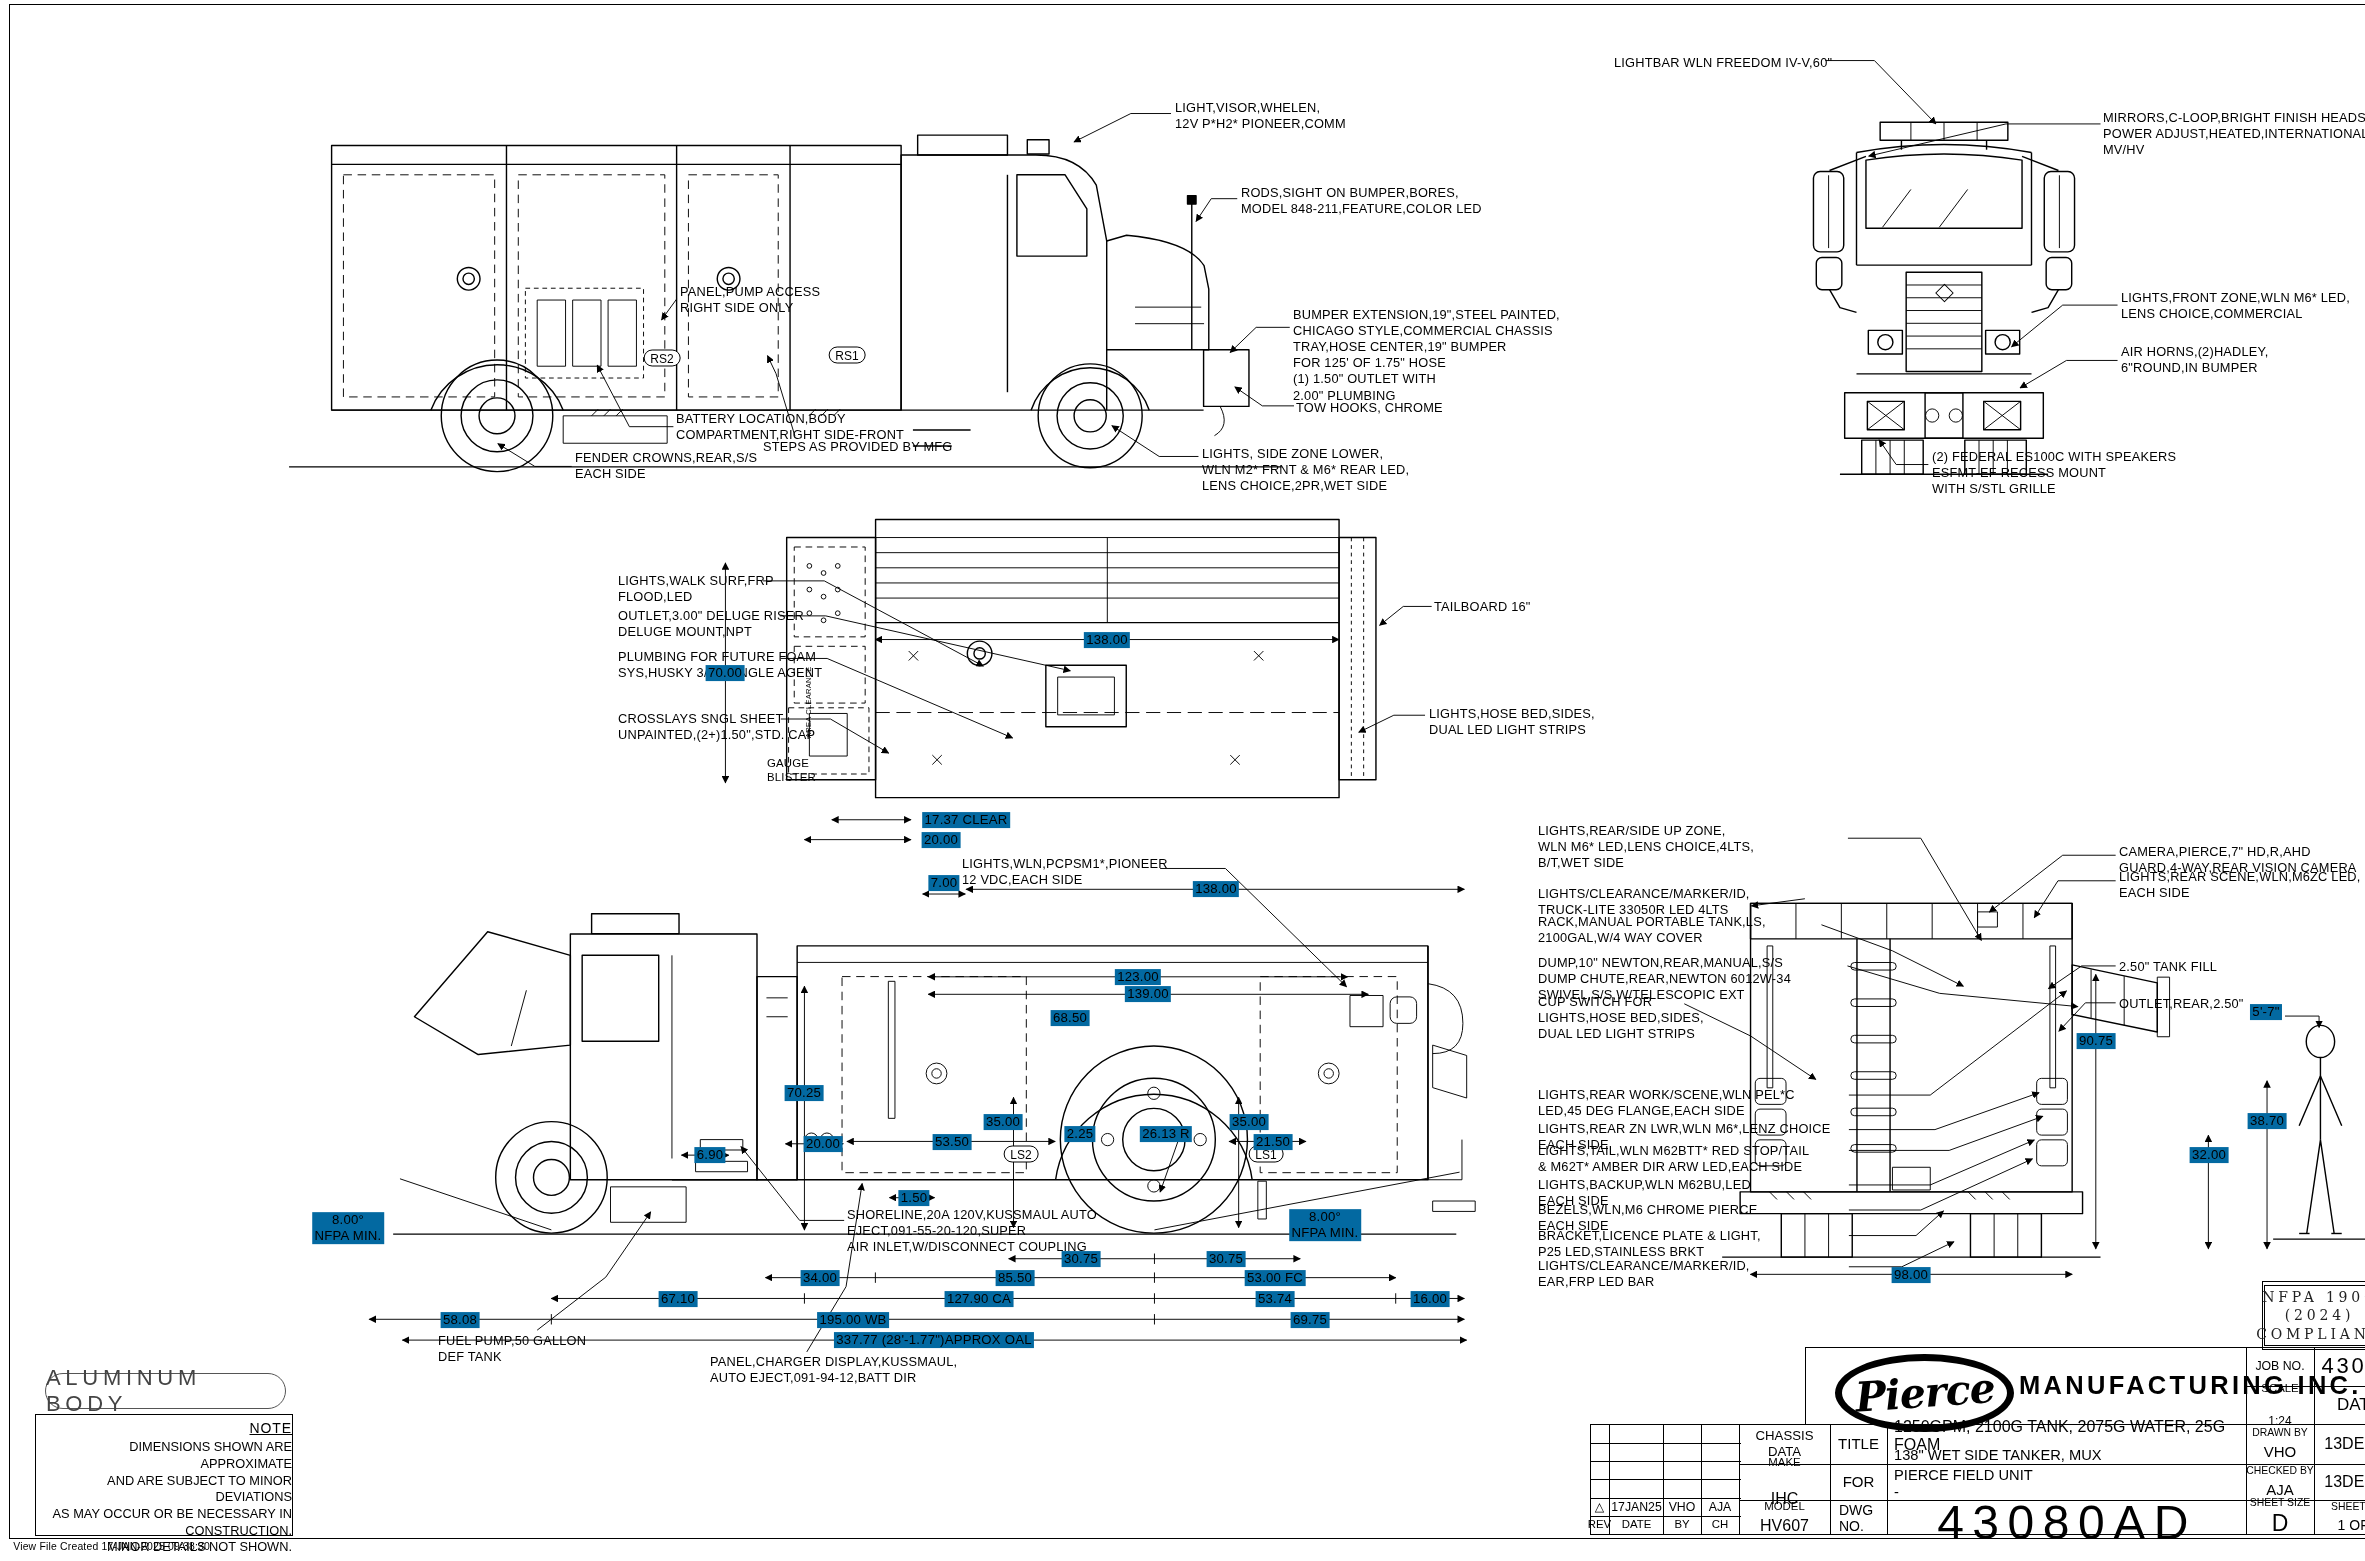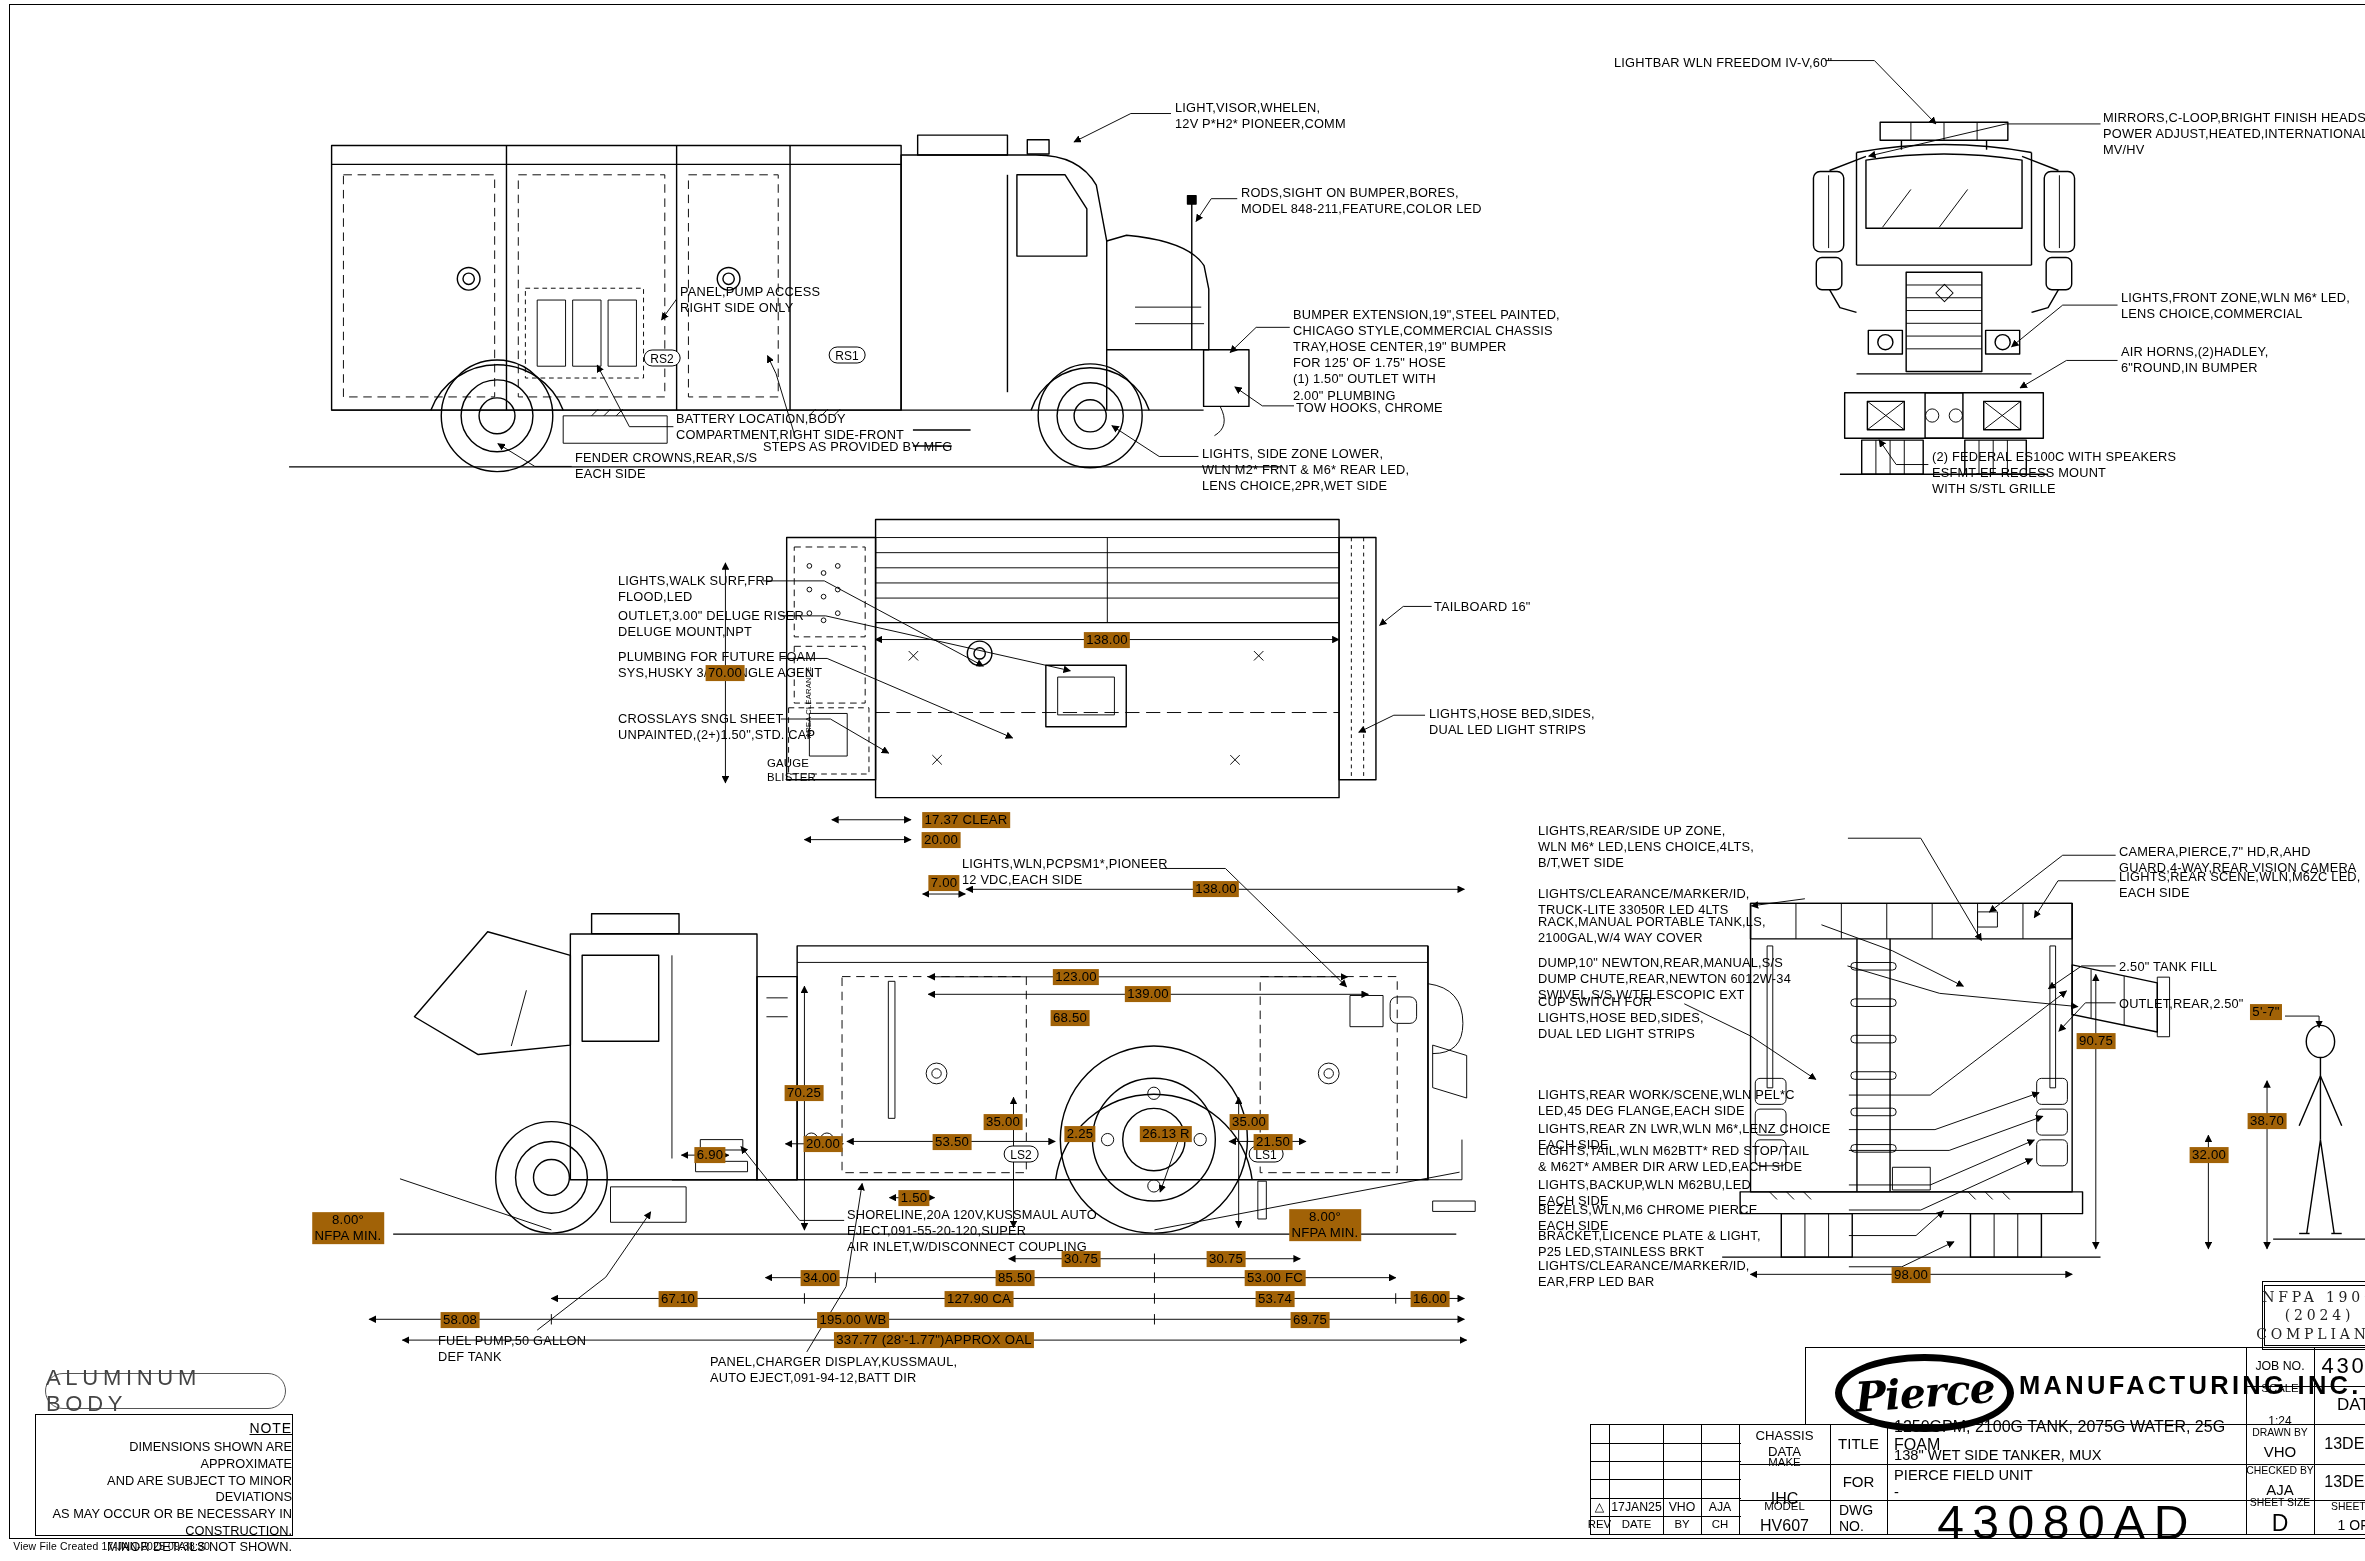--- a/index.html
+++ b/index.html
@@ -1,21 +1,21 @@
 <!DOCTYPE html>
 <html style="font-size:7.6px"><head>
 <meta charset="utf-8">
 <style>
   html,body{margin:0;padding:0;background:#e8e8e8;}
   .sheet{position:relative;width:2413px;height:1561px;background:#fff;overflow:hidden;
          font-family:"Liberation Sans",sans-serif;color:#000;}
   .border{position:absolute;left:8.5px;top:3.8px;width:2394px;height:1533px;border:1.4px solid #000;}
   svg{position:absolute;overflow:visible;}
   .ann{position:absolute;font-size:12.8px;line-height:1.26;white-space:pre-line;letter-spacing:0.2px;}
-  .dim{position:absolute;transform:translate(-50%,-50%);background:#a16207;padding:0 2.4px;
+  .dim{position:absolute;transform:translate(-50%,-50%);background:#0369a1;padding:0 2.4px;
        font-size:13.2px;white-space:pre-line;text-align:center;line-height:1.2;letter-spacing:0.2px;}
   .oval{position:absolute;transform:translate(-50%,-50%);border:1.4px solid #000;border-radius:11.4px;
         padding:0.5px 5.7px;font-size:12px;background:#fff;}
   .vl,.hl{position:absolute;background:#000;}
   .cell{position:absolute;display:flex;flex-direction:column;align-items:center;justify-content:center;
         text-align:center;line-height:1.2;}
   .cellL{position:absolute;display:flex;align-items:center;text-align:left;}
   .lbl-sm{font-size:12.3px;}
   .capbox{position:absolute;left:1819px;top:706px;width:233px;height:103px;border:1.4px solid #000;
           font-family:"DejaVu Serif",serif;color:#222;text-align:center;}
@@ -581,21 +581,21 @@
   <div class="ann" style="left:767px;top:756px;font-size:11.4px">GAUGE
 BLISTER</div>
   <div class="ann rot" style="left:804px;top:738px;font-size:7.6px">AREA CLEARANCE</div>
 
   <div class="dim" style="left:725px;top:673px">70.00</div>
   <div class="dim" style="left:1107px;top:640px">138.00</div>
   <div class="dim" style="left:966px;top:820px">17.37 CLEAR</div>
   <div class="dim" style="left:941px;top:840px">20.00</div>
   <div class="dim" style="left:944px;top:883px">7.00</div>
   <div class="dim" style="left:1216px;top:889px">138.00</div>
-  <div class="dim" style="left:1076px;top:977px">123.00</div>
+  <div class="dim" style="left:1138px;top:977px">123.00</div>
   <div class="dim" style="left:1148px;top:994px">139.00</div>
   <div class="dim" style="left:1070px;top:1018px">68.50</div>
   <div class="dim" style="left:804px;top:1093px">70.25</div>
   <div class="dim" style="left:1003px;top:1122px">35.00</div>
   <div class="dim" style="left:952px;top:1142px">53.50</div>
   <div class="dim" style="left:1080px;top:1134px">2.25</div>
   <div class="dim" style="left:1166px;top:1134px">26.13 R</div>
   <div class="dim" style="left:1249px;top:1122px">35.00</div>
   <div class="dim" style="left:1273px;top:1142px">21.50</div>
   <div class="dim" style="left:823px;top:1144px">20.00</div>

